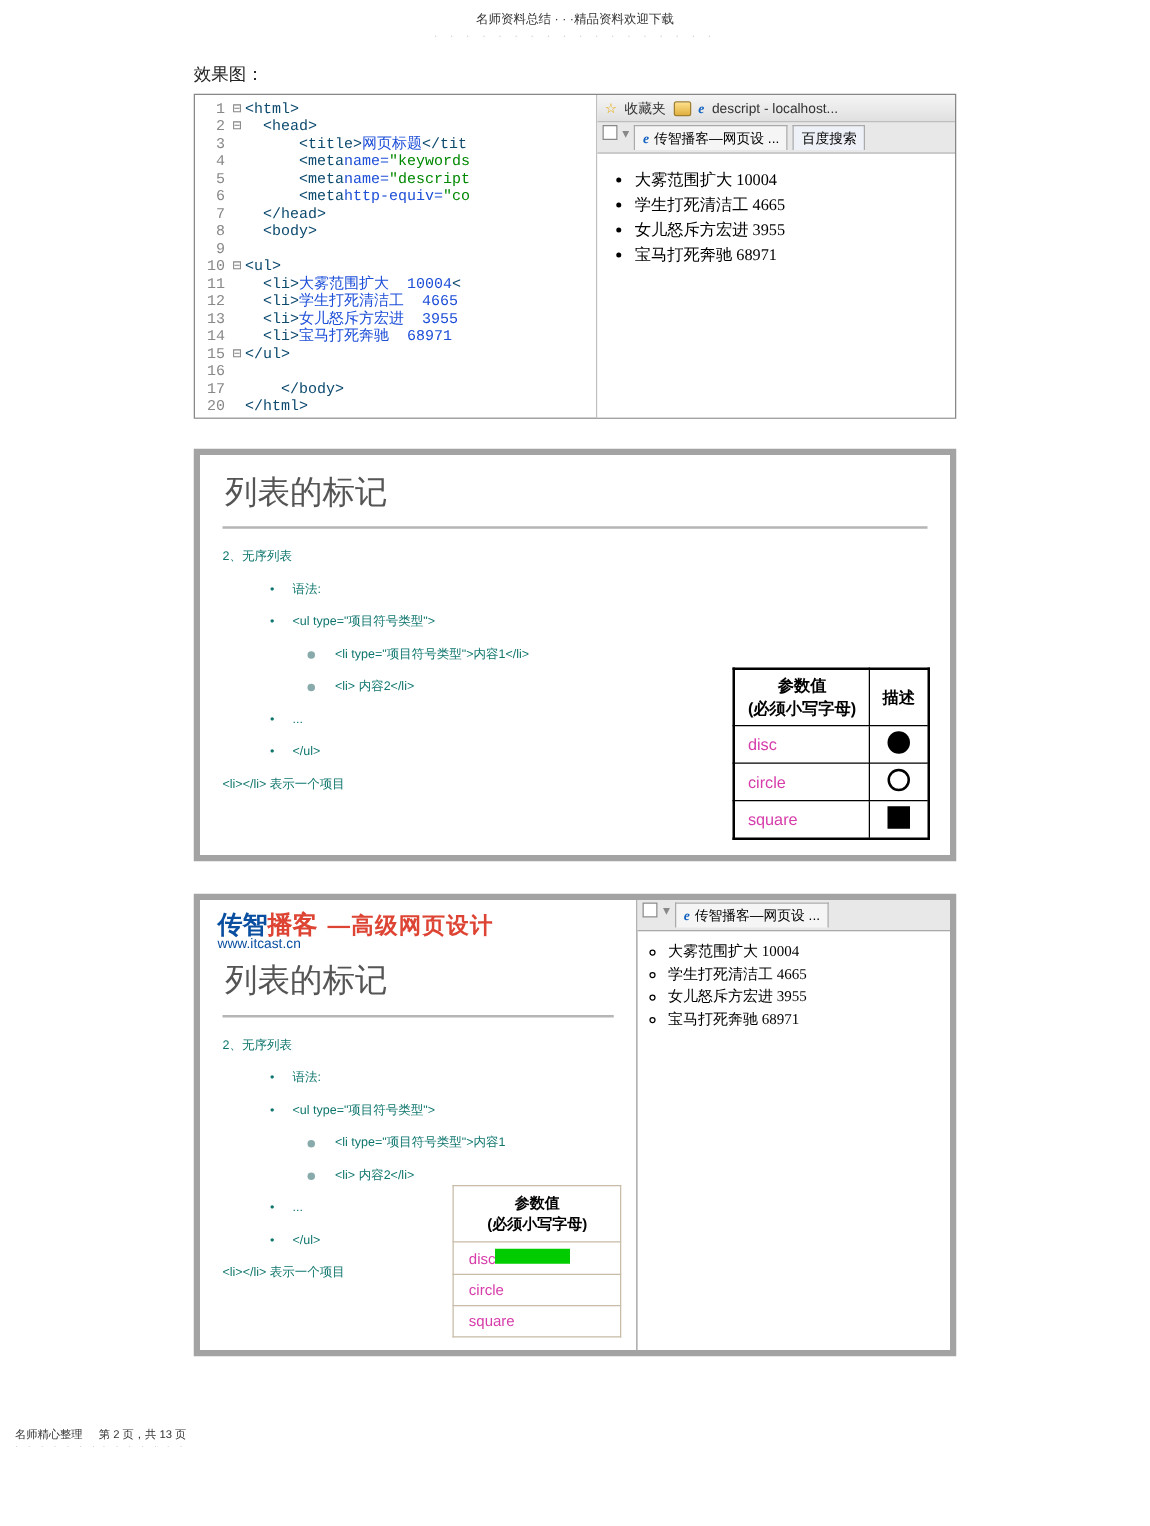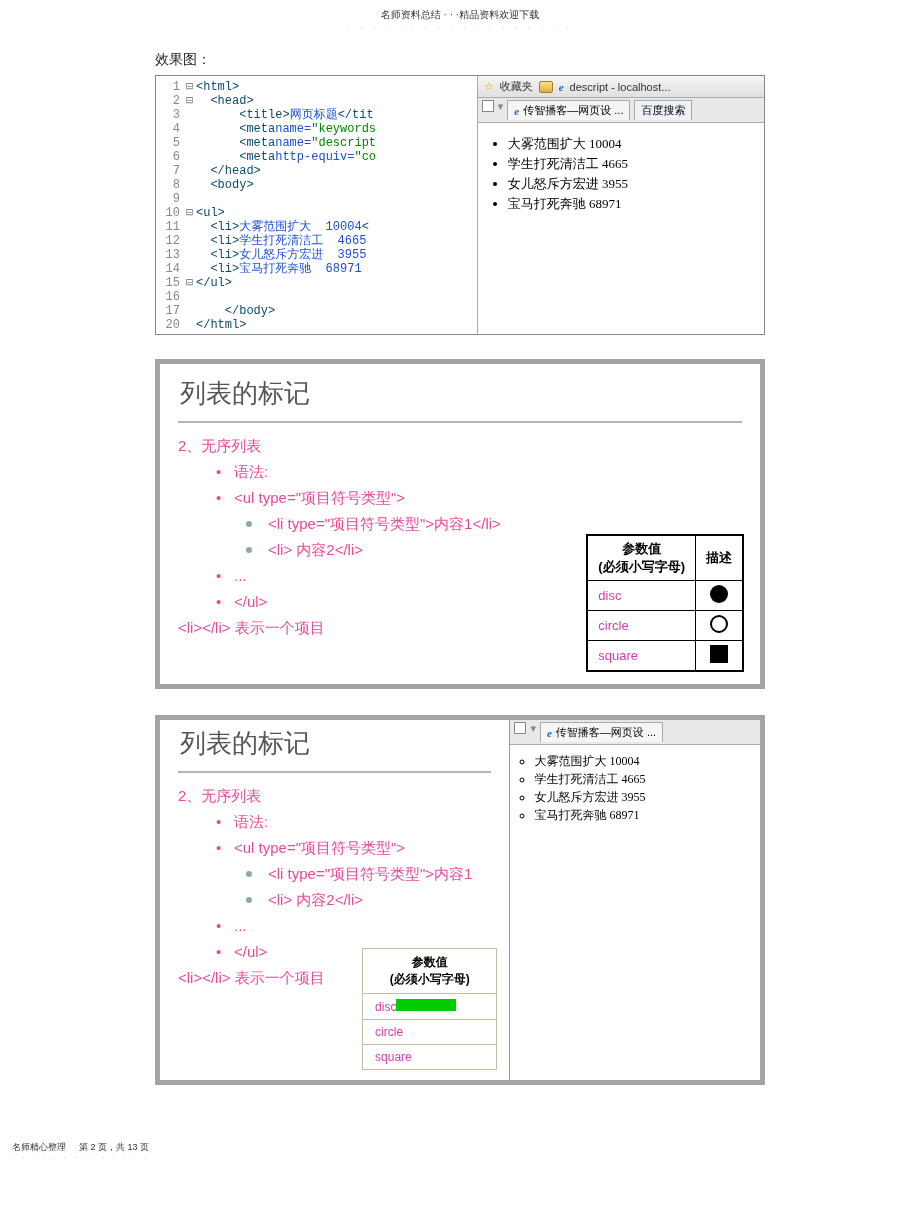--- a/index.html
+++ b/index.html
@@ -128,21 +128,21 @@
     padding: 8px 18px 14px 18px;
   }
   .slide h2 {
     font-family: "KaiTi", "STKaiti", serif;
     color: #555;
     font-weight: normal;
     font-size: 26px;
     margin: 4px 0 10px 2px;
   }
   .slide .line { border-top: 2px solid #b5b5b5; margin-bottom: 10px; }
-  .slide-body { font-size: 15px; color: #ec4899; line-height: 26px; }
+  .slide-body { font-size: 10px; color: #0f766e; line-height: 26px; }
   .lvl1 { padding-left: 0; }
   .lvl-bullet { display: inline-block; width: 18px; }
   .sub { padding-left: 38px; }
   .sub2 { padding-left: 68px; display: flex; align-items: center; }
   .dotb { display:inline-block; width: 6px; height: 6px; background: #8aa; border-radius: 50%; margin-right: 16px; }
   .param-table {
     border: 2px solid #000;
     border-collapse: collapse;
     position: absolute;
     right: 16px;
@@ -384,20 +384,27 @@
       <tr>
             <td class="pname">square</td>
             <td><span class="shape-square"></span></td>
           </tr>
     </tbody>
       </table>
   </div>
 
   <div class="slide block3" style="height:370px;">
     <div class="slide3">
+      <div class="logo-row">
+        <div>
+          <span class="logo"><span class="blue">传智</span><span class="red">播客</span></span>
+          <span class="logo-url">www.itcast.cn</span>
+        </div>
+        <span class="logo-right">—高级网页设计</span>
+      </div>
       <div class="slide-inner" style="padding-top:2px;">
         <h2>列表的标记</h2>
         <div class="line"></div>
         <div class="slide-body">
           <div class="lvl1">2、无序列表</div>
           <div class="sub"><span class="lvl-bullet">•</span><span>语法:</span></div>
           <div class="sub"><span class="lvl-bullet">•</span><span>&lt;ul type="项目符号类型"&gt;</span></div>
           <div class="sub2">
               <span class="dotb"></span>
               <span>&lt;li type="项目符号类型"&gt;内容1</span>

